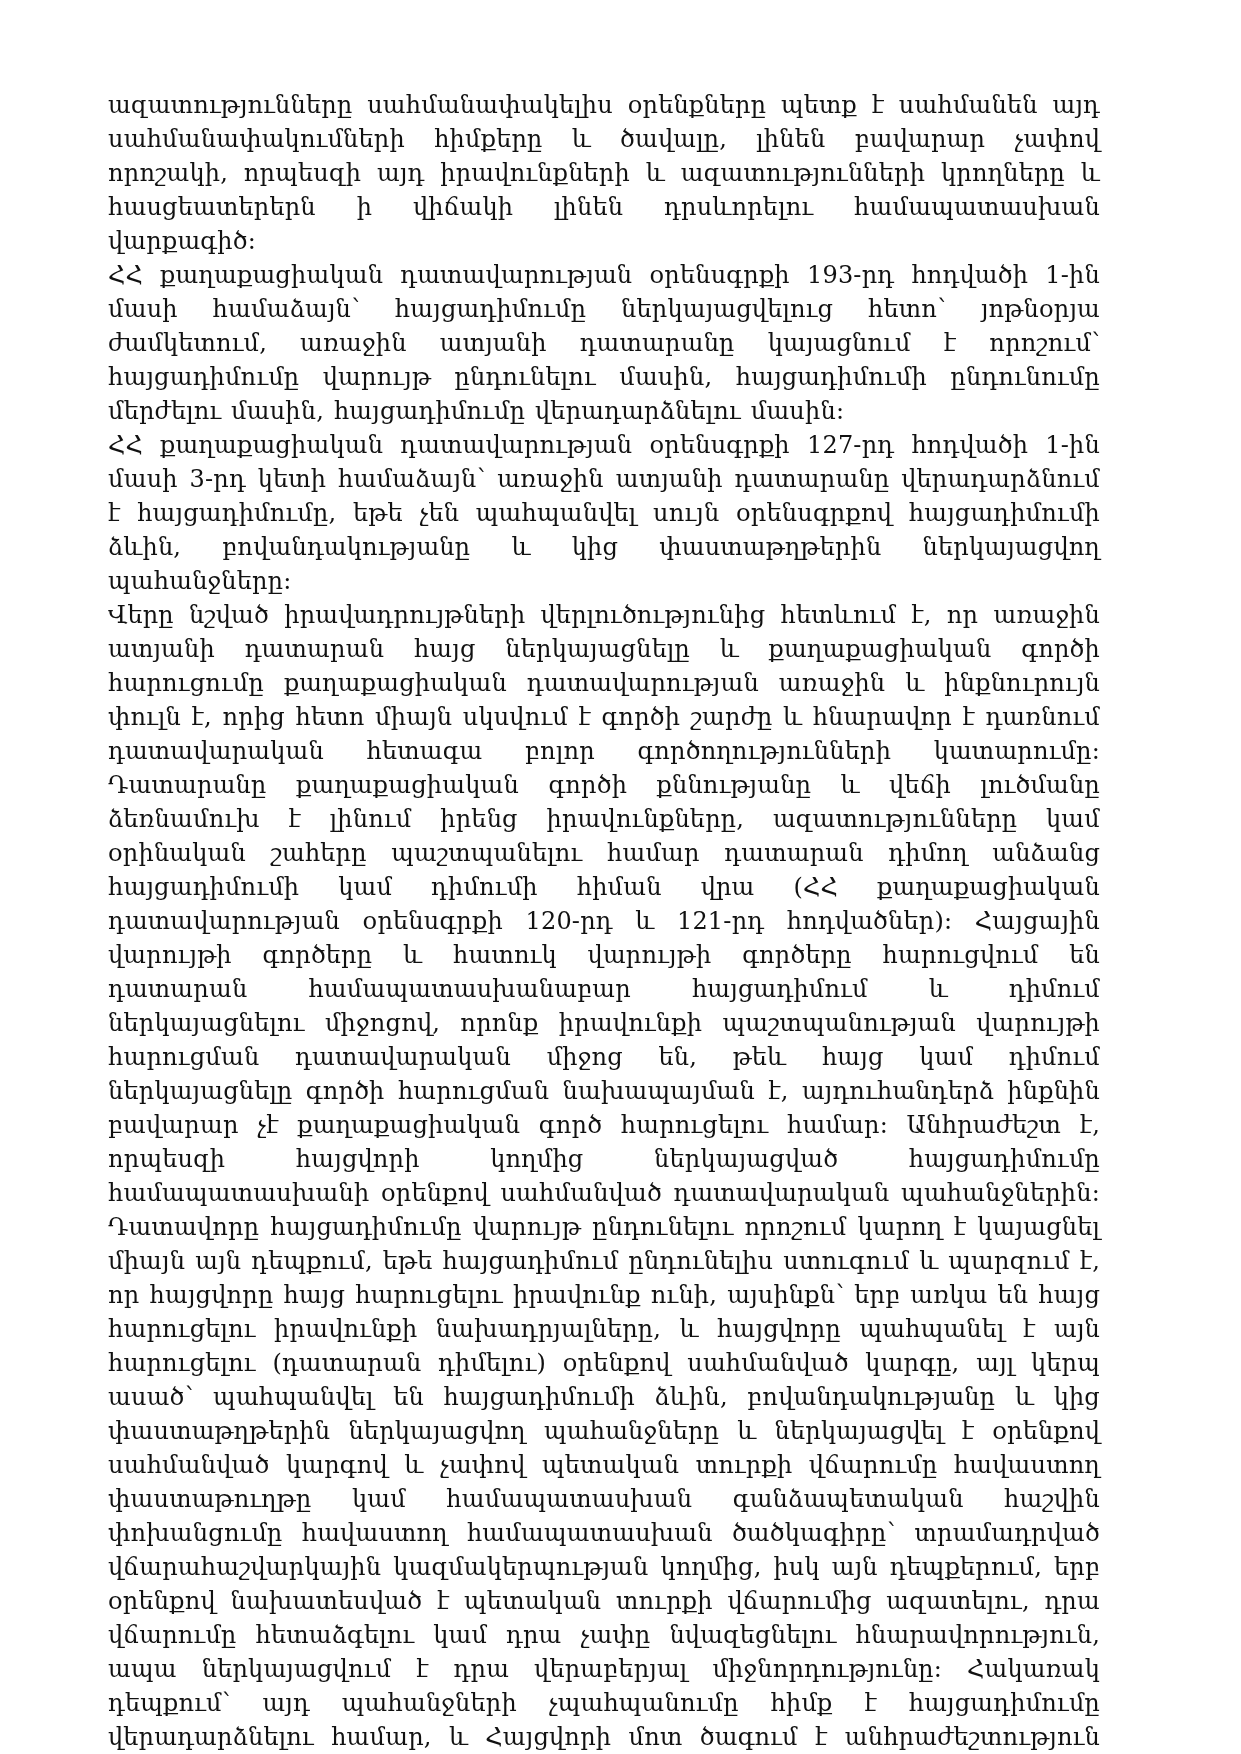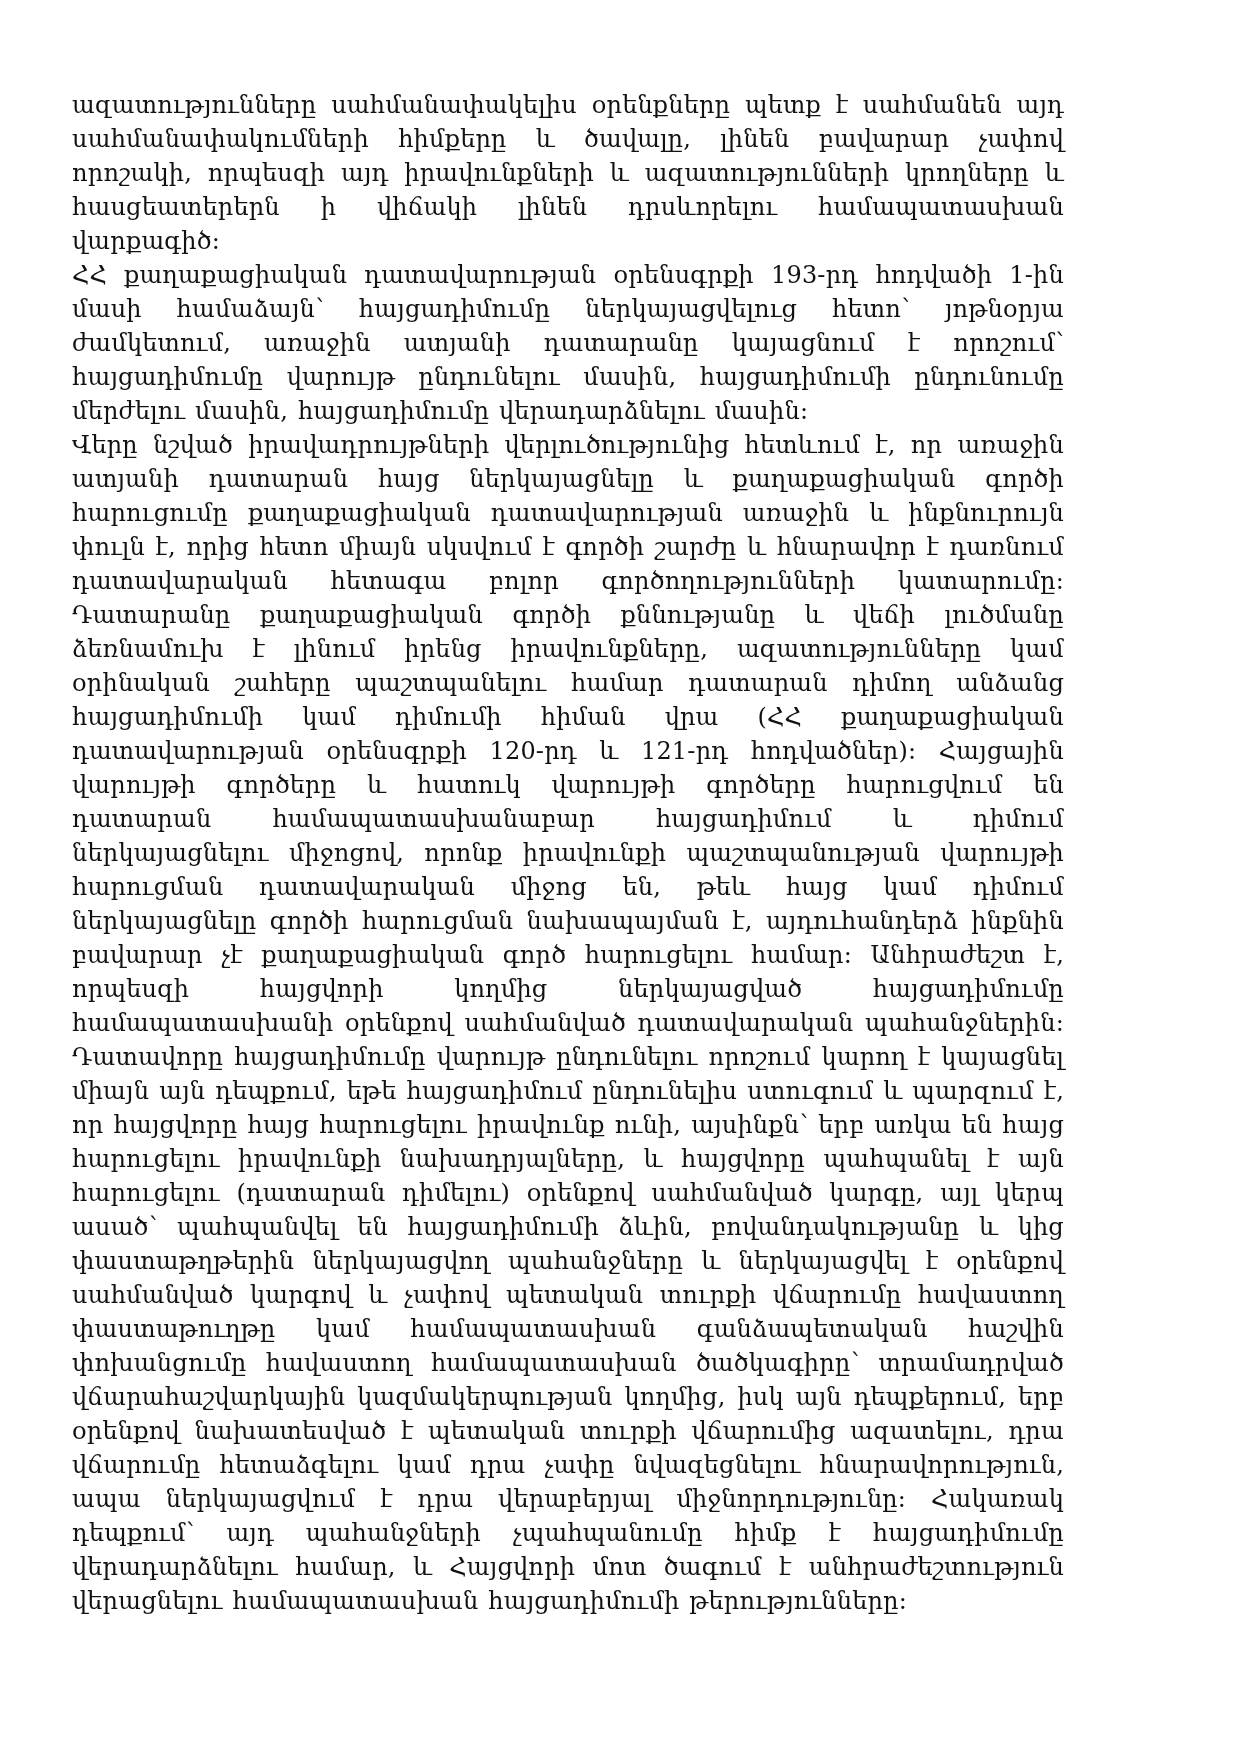--- a/index.html
+++ b/index.html
@@ -14,21 +14,21 @@
     font-family: "DejaVu Serif", "DejaVu Sans", serif;
   }
   .page {
     position: absolute;
     left: 0;
     top: 0;
     width: 1241px;
     height: 1754px;
     background: var(--page-bg, #ffffff);
     box-sizing: border-box;
-    padding: 88px 141px 60px 72px; 
+    padding: 88px 141px 60px 108px; 
     overflow: hidden;
   }
   .textblock {
     width: 992px;
     color: var(--text-color, #111111);
   }
   .para {
     margin: 0;
     padding: 0;
     font-size: 24px;
@@ -41,16 +41,17 @@
     font-weight: 400;
   }
 </style>
 </head>
 <body>
 
 <div class="page">
   <div class="textblock">
     <p class="para">ազատությունները սահմանափակելիս օրենքները պետք է սահմանեն այդ սահմանափակումների հիմքերը և ծավալը, լինեն բավարար չափով որոշակի, որպեսզի այդ իրավունքների և ազատությունների կրողները և հասցեատերերն ի վիճակի լինեն դրսևորելու համապատասխան վարքագիծ:</p>
     <p class="para">ՀՀ քաղաքացիական դատավարության օրենսգրքի 193-րդ հոդվածի 1-ին մասի համաձայն՝ հայցադիմումը ներկայացվելուց հետո՝ յոթնօրյա ժամկետում, առաջին ատյանի դատարանը կայացնում է որոշում՝ հայցադիմումը վարույթ ընդունելու մասին, հայցադիմումի ընդունումը մերժելու մասին, հայցադիմումը վերադարձնելու մասին:</p>
+    <p class="para">ՀՀ քաղաքացիական դատավարության օրենսգրքի 127-րդ հոդվածի 1-ին մասի 3-րդ կետի համաձայն՝ առաջին ատյանի դատարանը վերադարձնում է հայցադիմումը, եթե չեն պահպանվել սույն օրենսգրքով հայցադիմումի ձևին, բովանդակությանը և կից փաստաթղթերին ներկայացվող պահանջները:</p>
     <p class="para">Վերը նշված իրավադրույթների վերլուծությունից հետևում է, որ առաջին ատյանի դատարան հայց ներկայացնելը և քաղաքացիական գործի հարուցումը քաղաքացիական դատավարության առաջին և ինքնուրույն փուլն է, որից հետո միայն սկսվում է գործի շարժը և հնարավոր է դառնում դատավարական հետագա բոլոր գործողությունների կատարումը: Դատարանը քաղաքացիական գործի քննությանը և վեճի լուծմանը ձեռնամուխ է լինում իրենց իրավունքները, ազատությունները կամ օրինական շահերը պաշտպանելու համար դատարան դիմող անձանց հայցադիմումի կամ դիմումի հիման վրա (ՀՀ քաղաքացիական դատավարության օրենսգրքի 120-րդ և 121-րդ հոդվածներ): Հայցային վարույթի գործերը և հատուկ վարույթի գործերը հարուցվում են դատարան համապատասխանաբար հայցադիմում և դիմում ներկայացնելու միջոցով, որոնք իրավունքի պաշտպանության վարույթի հարուցման դատավարական միջոց են, թեև հայց կամ դիմում ներկայացնելը գործի հարուցման նախապայման է, այդուհանդերձ ինքնին բավարար չէ քաղաքացիական գործ հարուցելու համար: Անհրաժեշտ է, որպեսզի հայցվորի կողմից ներկայացված հայցադիմումը համապատասխանի օրենքով սահմանված դատավարական պահանջներին: Դատավորը հայցադիմումը վարույթ ընդունելու որոշում կարող է կայացնել միայն այն դեպքում, եթե հայցադիմում ընդունելիս ստուգում և պարզում է, որ հայցվորը հայց հարուցելու իրավունք ունի, այսինքն՝ երբ առկա են հայց հարուցելու իրավունքի նախադրյալները, և հայցվորը պահպանել է այն հարուցելու (դատարան դիմելու) օրենքով սահմանված կարգը, այլ կերպ ասած՝ պահպանվել են հայցադիմումի ձևին, բովանդակությանը և կից փաստաթղթերին ներկայացվող պահանջները և ներկայացվել է օրենքով սահմանված կարգով և չափով պետական տուրքի վճարումը հավաստող փաստաթուղթը կամ համապատասխան գանձապետական հաշվին փոխանցումը հավաստող համապատասխան ծածկագիրը՝ տրամադրված վճարահաշվարկային կազմակերպության կողմից, իսկ այն դեպքերում, երբ օրենքով նախատեսված է պետական տուրքի վճարումից ազատելու, դրա վճարումը հետաձգելու կամ դրա չափը նվազեցնելու հնարավորություն, ապա ներկայացվում է դրա վերաբերյալ միջնորդությունը: Հակառակ դեպքում՝ այդ պահանջների չպահպանումը հիմք է հայցադիմումը վերադարձնելու համար, և Հայցվորի մոտ ծագում է անհրաժեշտություն վերացնելու համապատասխան հայցադիմումի թերությունները:</p>
 
   </div>
 </div>
 
 </body></html>

